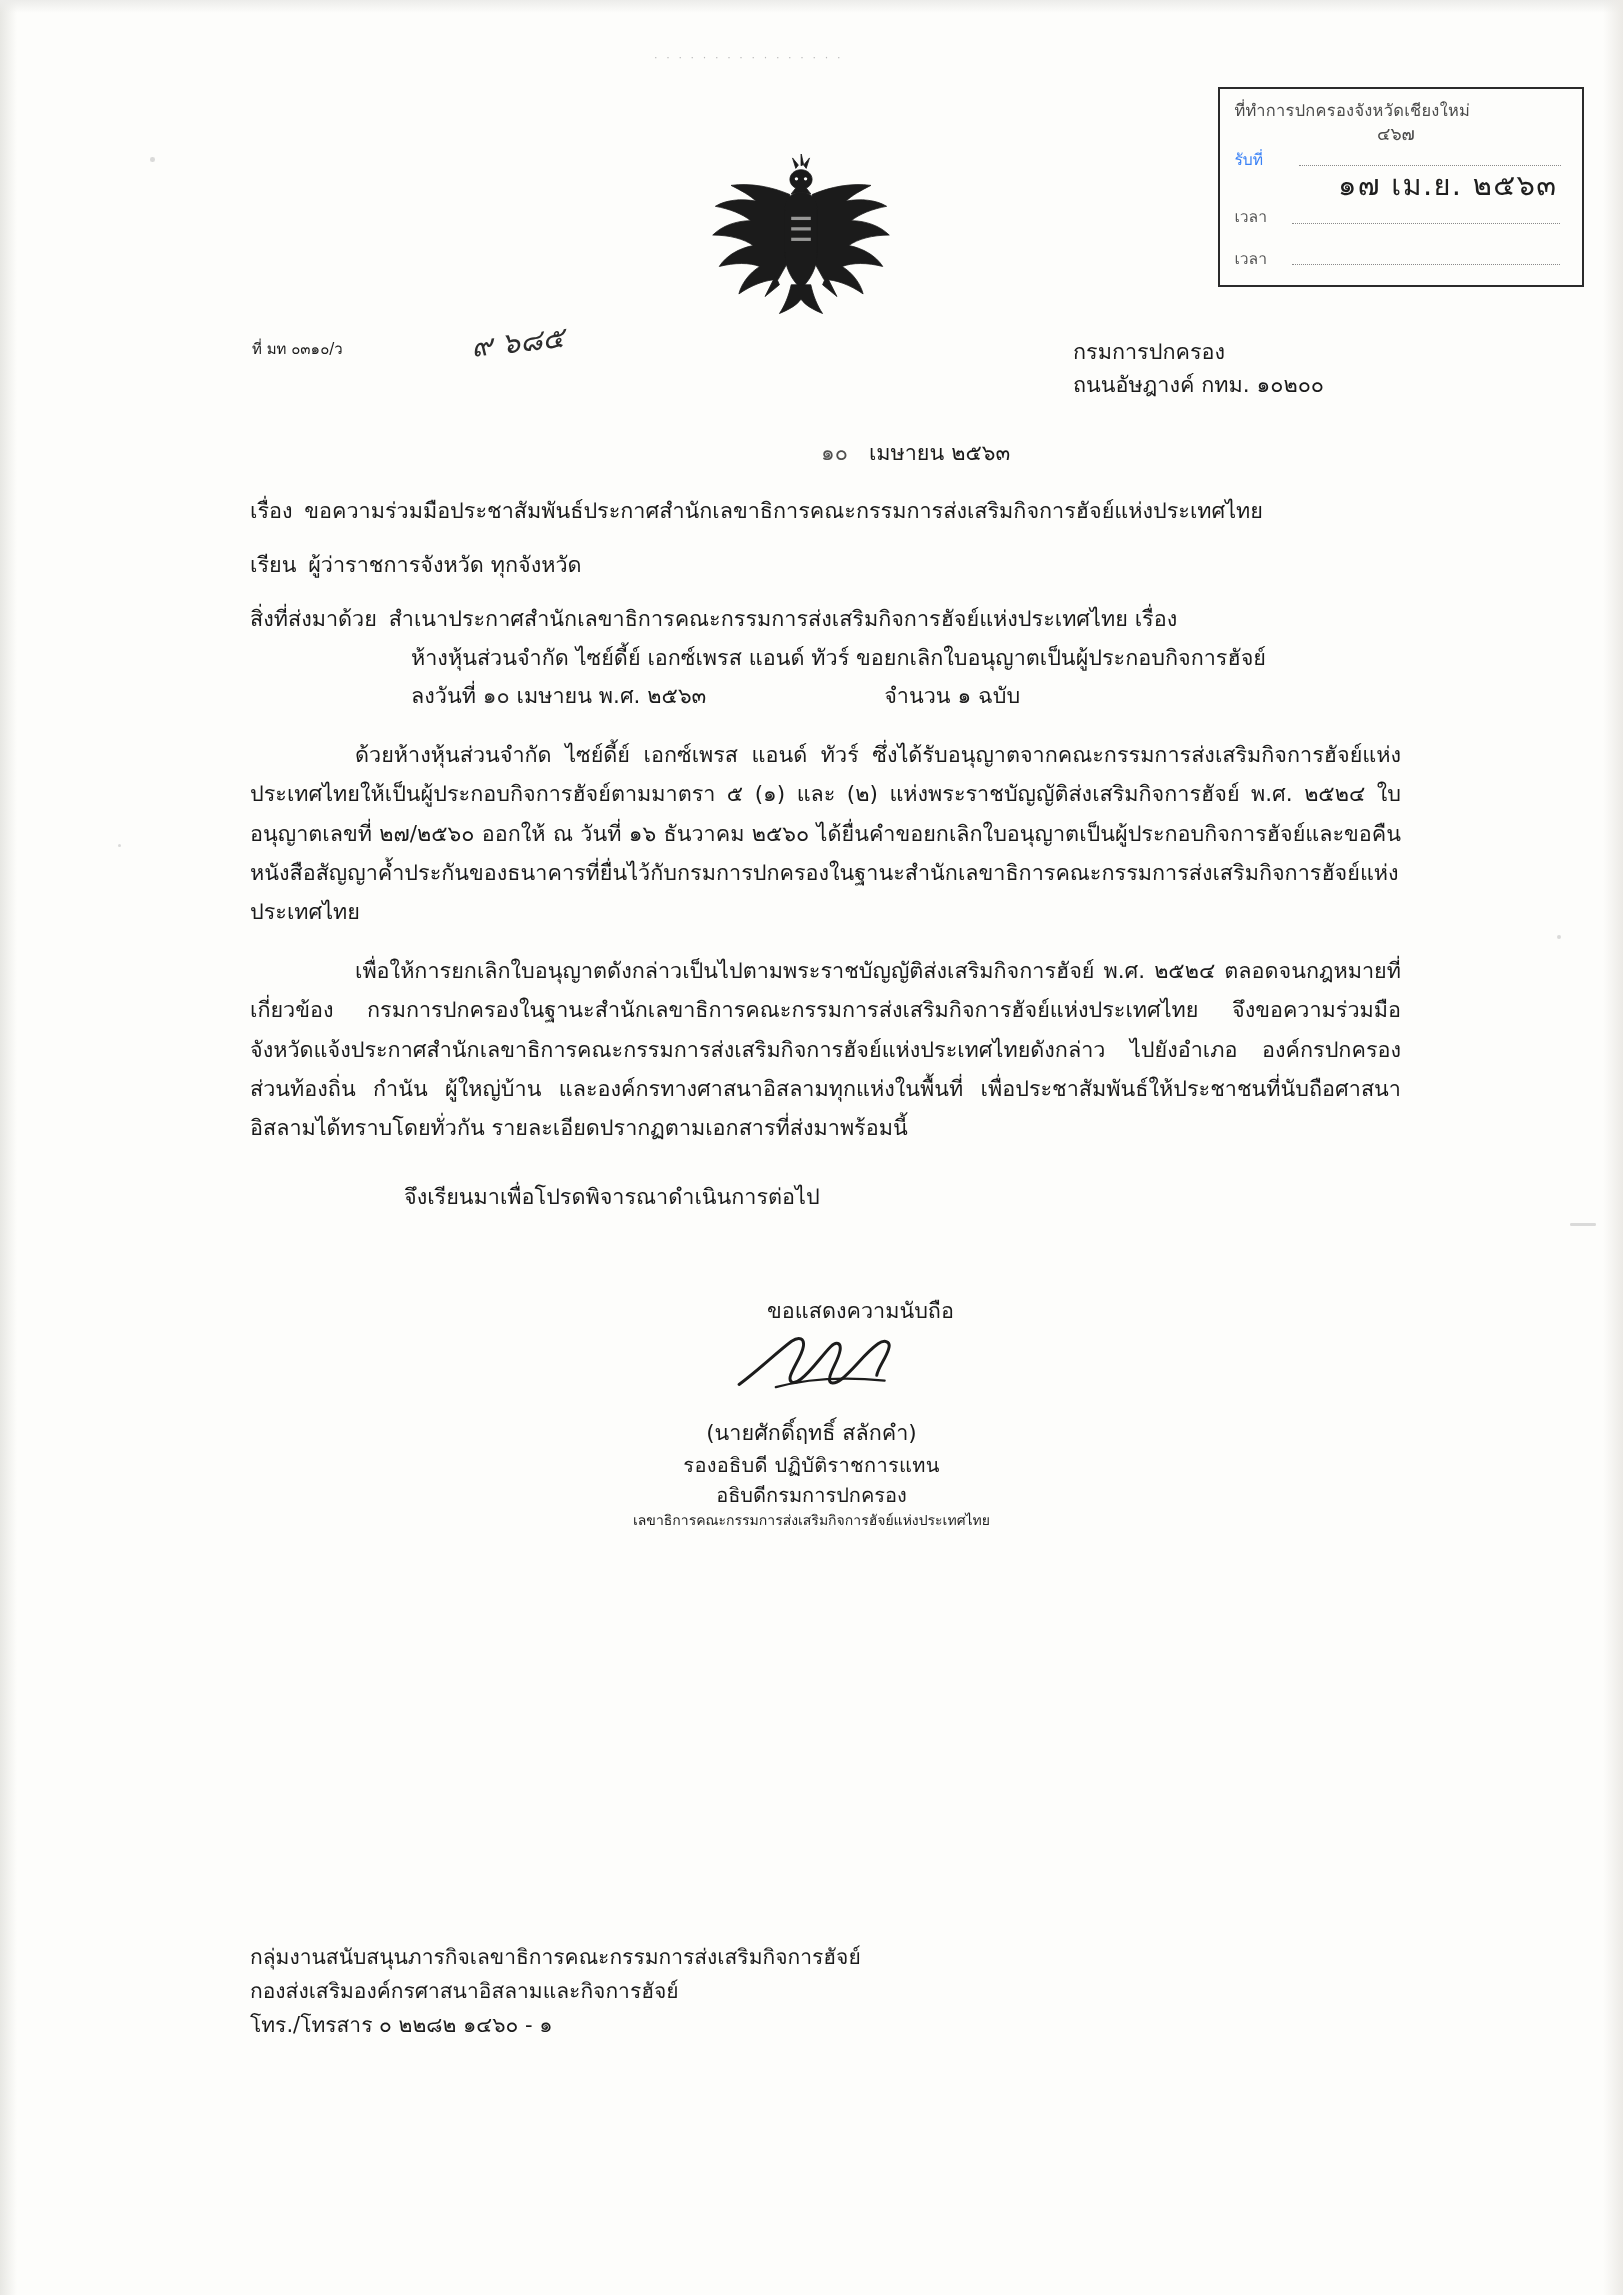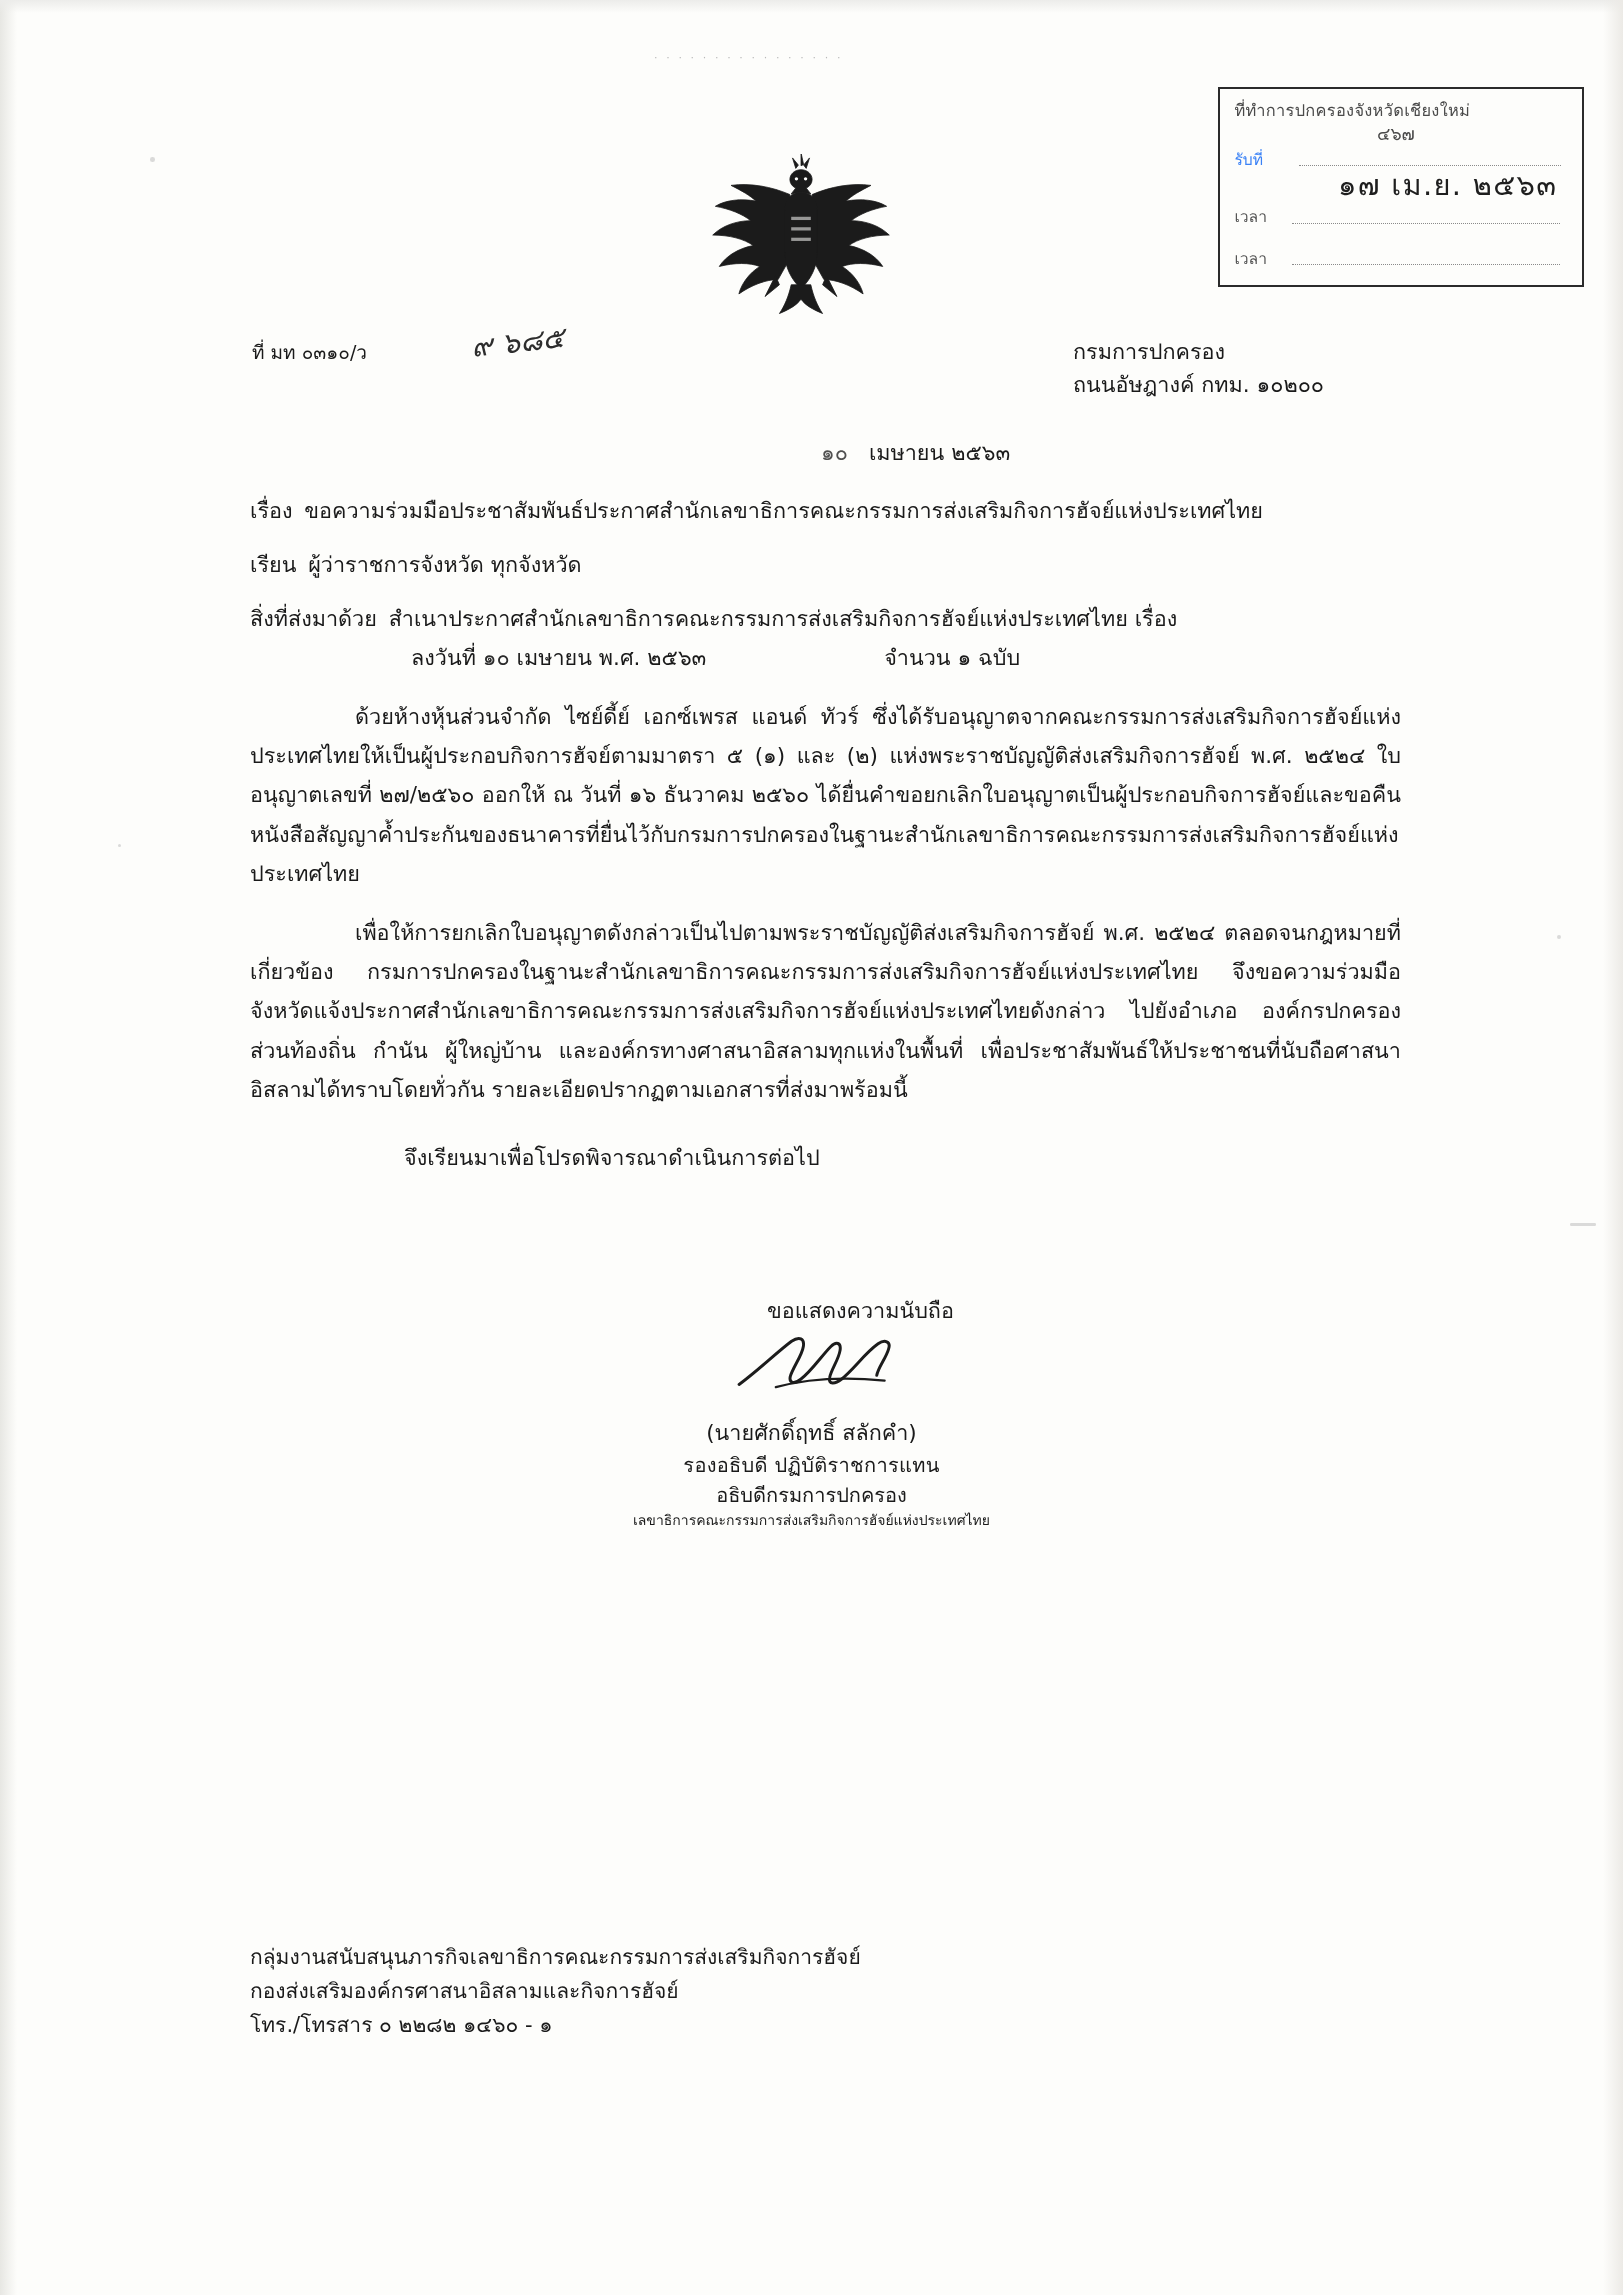--- a/index.html
+++ b/index.html
@@ -111,21 +111,21 @@
     width: 216px;
     height: 170px;
   }
   .emblem svg { width: 100%; height: 100%; display: block; }
 
   
   .ref-no {
     position: absolute;
     left: 252px;
     top: 337px;
-    font-size: 19px;
+    font-size: 15px;
     white-space: nowrap;
   }
   .ref-hand {
     position: absolute;
     left: 471px;
     top: 319px;
     font-size: 29px;
     color: #2d2d2d;
     font-family: "DejaVu Serif", "Liberation Serif", serif;
     font-style: italic;
@@ -318,20 +318,21 @@
     </div>
 
     <div class="fieldrow">
       <span class="flabel">เรียน</span><span class="fvalue">ผู้ว่าราชการจังหวัด ทุกจังหวัด</span>
     </div>
 
     <div class="attach">
       <div class="l1">
         <span class="flabel">สิ่งที่ส่งมาด้วย</span><span class="fvalue">สำเนาประกาศสำนักเลขาธิการคณะกรรมการส่งเสริมกิจการฮัจย์แห่งประเทศไทย เรื่อง</span>
       </div>
+      <div class="l2">ห้างหุ้นส่วนจำกัด ไซย์ดี้ย์ เอกซ์เพรส แอนด์ ทัวร์ ขอยกเลิกใบอนุญาตเป็นผู้ประกอบกิจการฮัจย์</div>
       <div class="l3">
         <span>ลงวันที่</span>
         <span class="hand-date">๑๐</span>
         <span>เมษายน พ.ศ. ๒๕๖๓</span>
         <span class="spacer"></span>
         <span>จำนวน ๑ ฉบับ</span>
       </div>
     </div>
 
     <p class="para">ด้วยห้างหุ้นส่วนจำกัด ไซย์ดี้ย์ เอกซ์เพรส แอนด์ ทัวร์ ซึ่งได้รับอนุญาตจากคณะกรรมการส่งเสริมกิจการฮัจย์แห่งประเทศไทยให้เป็นผู้ประกอบกิจการฮัจย์ตามมาตรา ๕ (๑) และ (๒) แห่งพระราชบัญญัติส่งเสริมกิจการฮัจย์ พ.ศ. ๒๕๒๔ ใบอนุญาตเลขที่ ๒๗/๒๕๖๐ ออกให้ ณ วันที่ ๑๖ ธันวาคม ๒๕๖๐ ได้ยื่นคำขอยกเลิกใบอนุญาตเป็นผู้ประกอบกิจการฮัจย์และขอคืนหนังสือสัญญาค้ำประกันของธนาคารที่ยื่นไว้กับกรมการปกครองในฐานะสำนักเลขาธิการคณะกรรมการส่งเสริมกิจการฮัจย์แห่งประเทศไทย</p>

